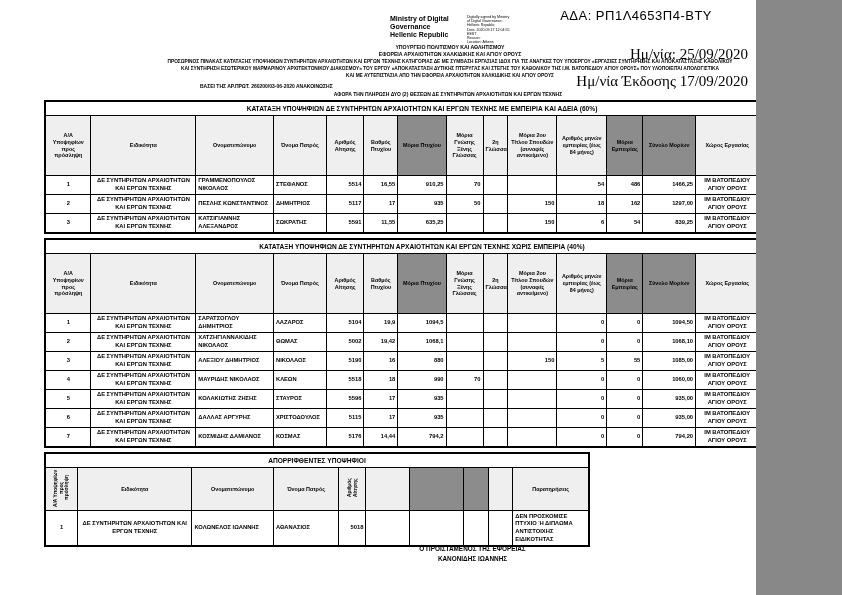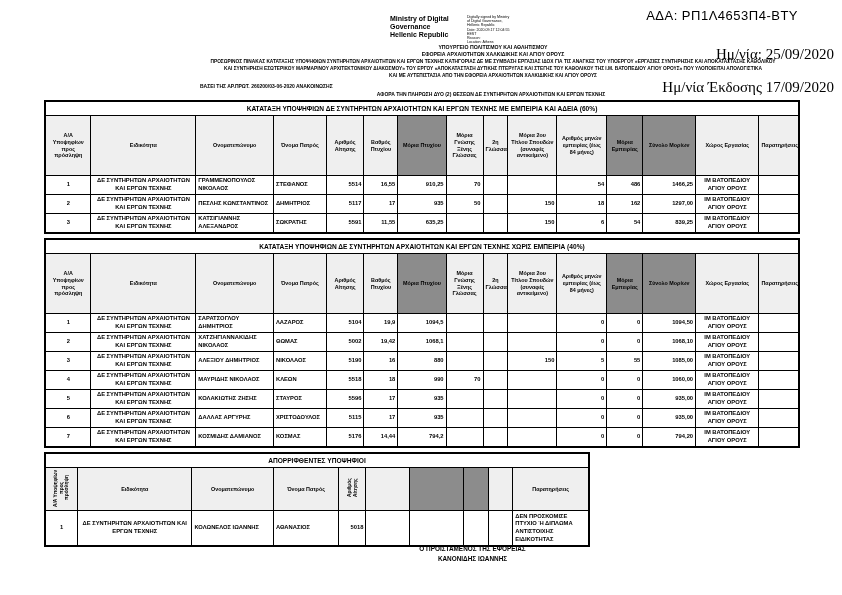--- a/index.html
+++ b/index.html
@@ -1,16 +1,16 @@
 <!DOCTYPE html>
 <html><head>
 <meta charset="utf-8">
 <style>
   html,body{margin:0;padding:0;background:#888;}
-  .page{position:relative;width:842px;height:595px;background:#fff;overflow:hidden;
+  .page{position:relative;width:756px;height:595px;background:#fff;overflow:hidden;
         font-family:"Liberation Sans",sans-serif;color:#000;}
   .abs{position:absolute;}
   .ada{top:8px;left:0;right:44px;text-align:right;font-size:13px;letter-spacing:.5px;
        font-family:"Liberation Sans",sans-serif;}
   .protocol{top:27px;right:6px;font:15px "Liberation Serif",serif;}
   .dateline{right:8px;font:15px "Liberation Serif",serif;}
   .stamp{left:390px;top:15px;display:flex;gap:3px;}
   .stamp-name{width:74px;font-weight:bold;font-size:7px;line-height:8px;white-space:pre-line;}
   .stamp-details{width:72px;font-size:3.6px;line-height:4.2px;white-space:pre-line;}
   .smallline{left:160px;right:16px;text-align:center;font-weight:bold;}
@@ -53,21 +53,21 @@
     <div class="stamp-details">Digitally signed by Ministry
 of Digital Governance,
 Hellenic Republic
 Date: 2020.09.17 12:04:55
 EEST
 Reason:
 Location: Athens</div>
   </div>
 
   <div class="abs dateline" style="top:46px;">Ημ/νία: 25/09/2020</div>
-  <div class="abs dateline" style="top:79px;">Ημ/νία Έκδοσης 17/09/2020</div>
+  <div class="abs dateline" style="top:73px;">Ημ/νία Έκδοσης 17/09/2020</div>
 
   <div class="abs smallline org" style="top:44px;">ΥΠΟΥΡΓΕΙΟ ΠΟΛΙΤΙΣΜΟΥ ΚΑΙ ΑΘΛΗΤΙΣΜΟΥ</div>
   <div class="abs smallline org" style="top:51px;">ΕΦΟΡΕΙΑ ΑΡΧΑΙΟΤΗΤΩΝ ΧΑΛΚΙΔΙΚΗΣ ΚΑΙ ΑΓΙΟΥ ΟΡΟΥΣ</div>
   <div class="abs smallline subj" style="top:59px;">ΠΡΟΣΩΡΙΝΟΣ ΠΙΝΑΚΑΣ ΚΑΤΑΤΑΞΗΣ ΥΠΟΨΗΦΙΩΝ ΣΥΝΤΗΡΗΤΩΝ ΑΡΧΑΙΟΤΗΤΩΝ ΚΑΙ ΕΡΓΩΝ ΤΕΧΝΗΣ ΚΑΤΗΓΟΡΙΑΣ ΔΕ ΜΕ ΣΥΜΒΑΣΗ ΕΡΓΑΣΙΑΣ ΙΔΟΧ ΓΙΑ ΤΙΣ ΑΝΑΓΚΕΣ ΤΟΥ ΥΠΟΕΡΓΟΥ «ΕΡΓΑΣΙΕΣ ΣΥΝΤΗΡΗΣΗΣ ΚΑΙ ΑΠΟΚΑΤΑΣΤΑΣΗΣ ΚΑΘΟΛΙΚΟΥ</div>
   <div class="abs smallline subj" style="top:66px;">ΚΑΙ ΣΥΝΤΗΡΗΣΗ ΕΣΩΤΕΡΙΚΟΥ ΜΑΡΜΑΡΙΝΟΥ ΑΡΧΙΤΕΚΤΟΝΙΚΟΥ ΔΙΑΚΟΣΜΟΥ» ΤΟΥ ΕΡΓΟΥ «ΑΠΟΚΑΤΑΣΤΑΣΗ ΔΥΤΙΚΗΣ ΠΤΕΡΥΓΑΣ ΚΑΙ ΣΤΕΓΗΣ ΤΟΥ ΚΑΘΟΛΙΚΟΥ ΤΗΣ Ι.Μ. ΒΑΤΟΠΕΔΙΟΥ ΑΓΙΟΥ ΟΡΟΥΣ» ΠΟΥ ΥΛΟΠΟΙΕΙΤΑΙ ΑΠΟΛΟΓΙΣΤΙΚΑ</div>
   <div class="abs smallline subj" style="top:73px;">ΚΑΙ ΜΕ ΑΥΤΕΠΙΣΤΑΣΙΑ ΑΠΟ ΤΗΝ ΕΦΟΡΕΙΑ ΑΡΧΑΙΟΤΗΤΩΝ ΧΑΛΚΙΔΙΚΗΣ ΚΑΙ ΑΓΙΟΥ ΟΡΟΥΣ</div>
   <div class="abs basis" style="top:83px;">ΒΑΣΕΙ ΤΗΣ ΑΡ.ΠΡΩΤ. 260200/03-06-2020 ΑΝΑΚΟΙΝΩΣΗΣ</div>
   <div class="abs positions" style="top:91px;">ΑΦΟΡΑ ΤΗΝ ΠΛΗΡΩΣΗ ΔΥΟ (2) ΘΕΣΕΩΝ ΔΕ ΣΥΝΤΗΡΗΤΩΝ ΑΡΧΑΙΟΤΗΤΩΝ ΚΑΙ ΕΡΓΩΝ ΤΕΧΝΗΣ</div>
 
   <div class="tbl tbl-main" style="left:44px;top:100px;width:756px;">

